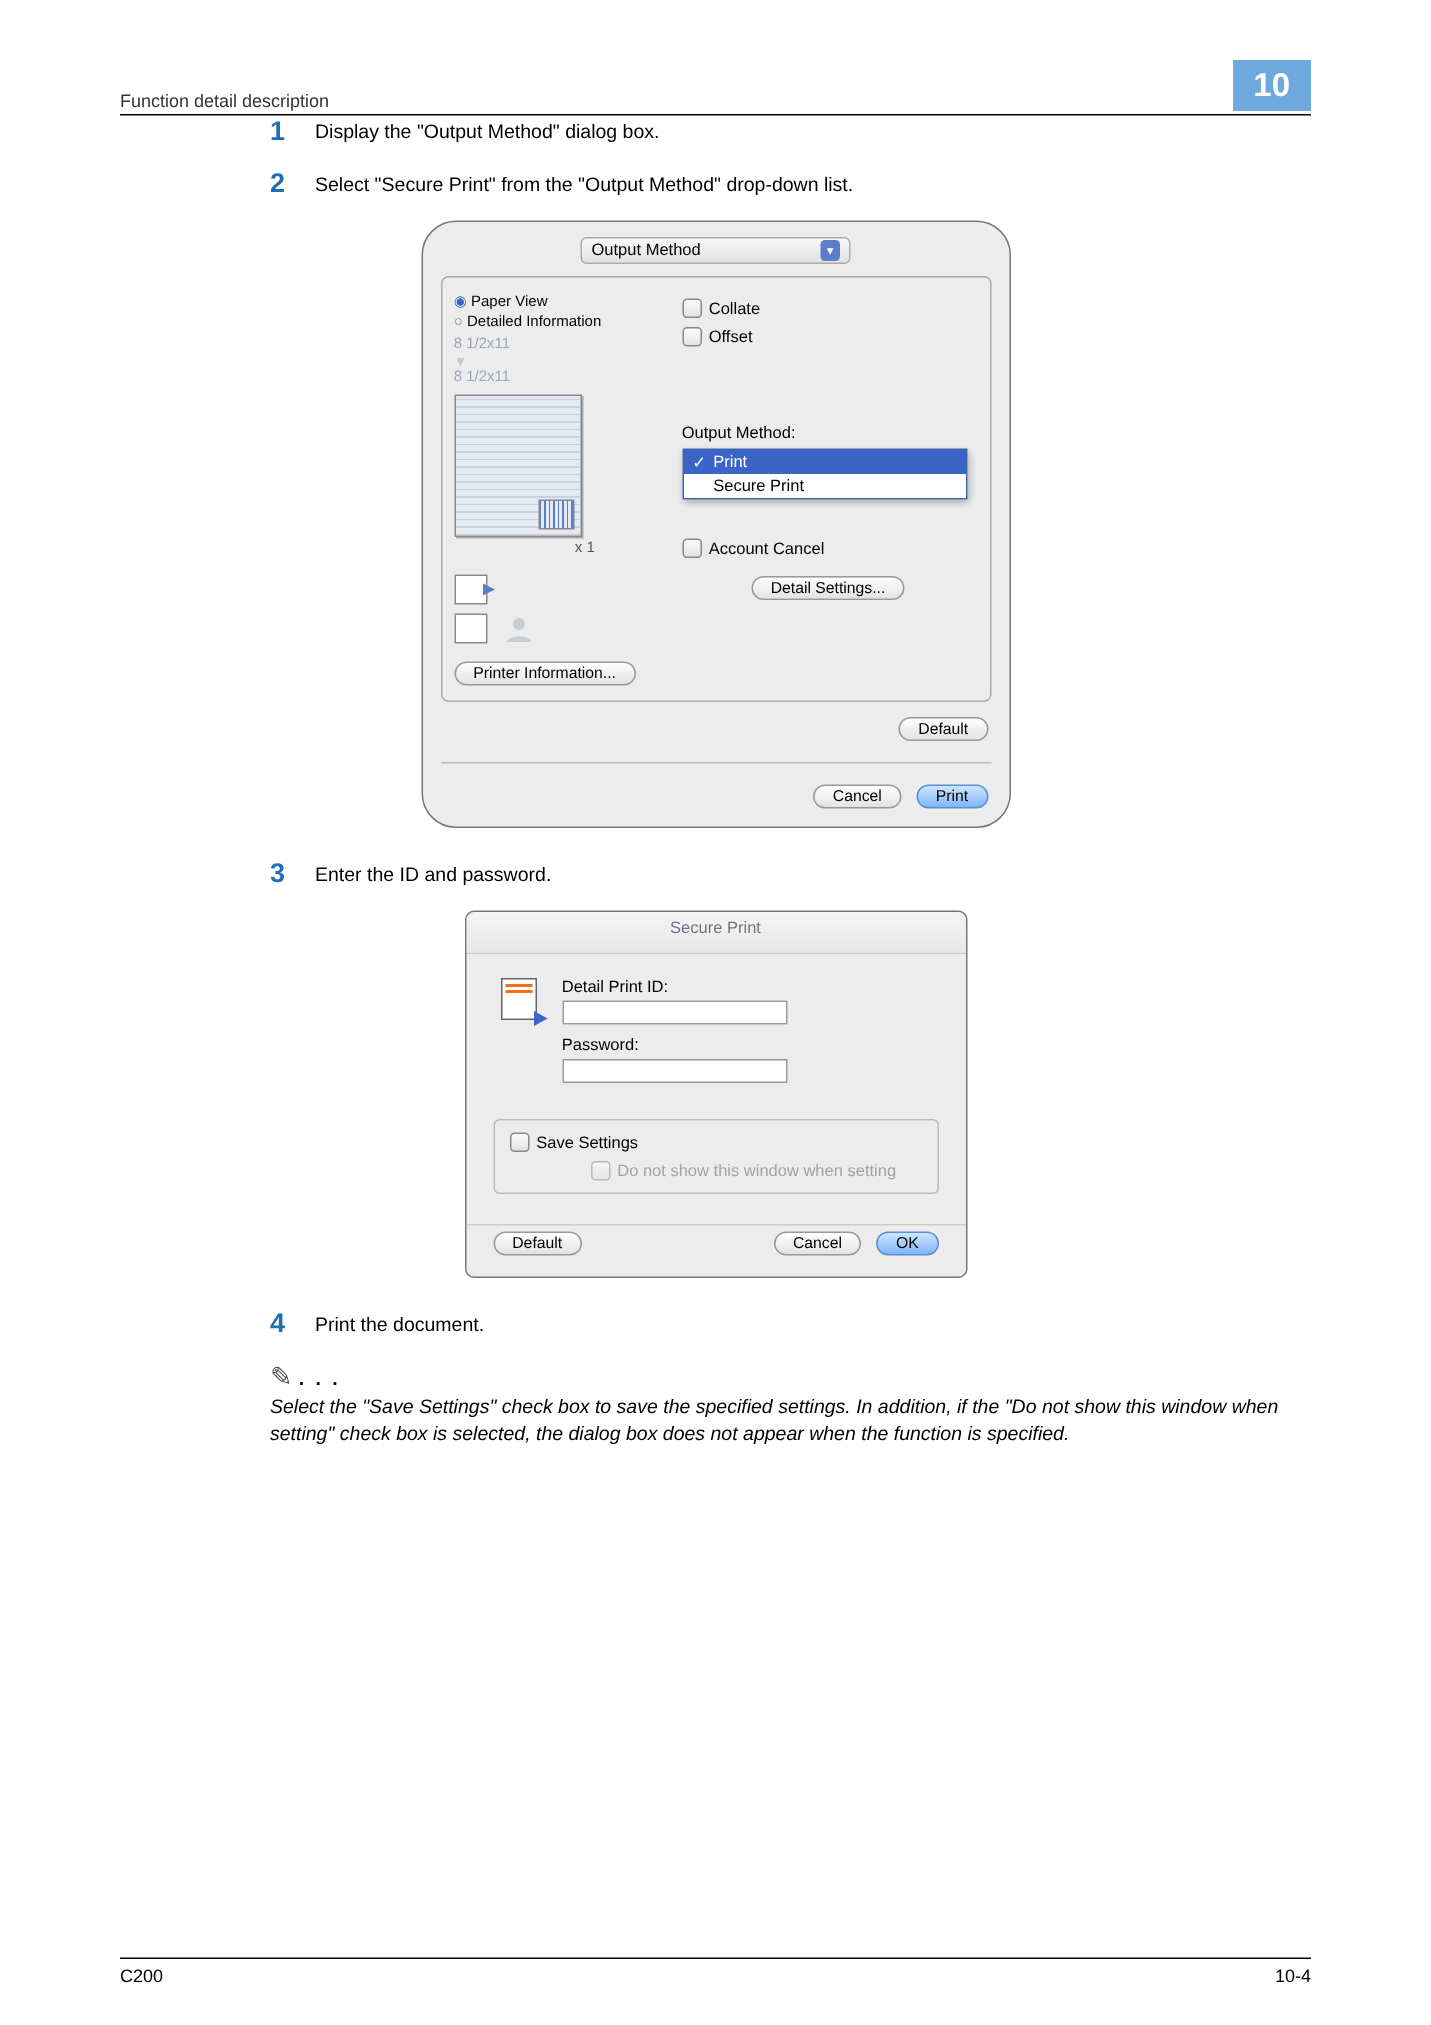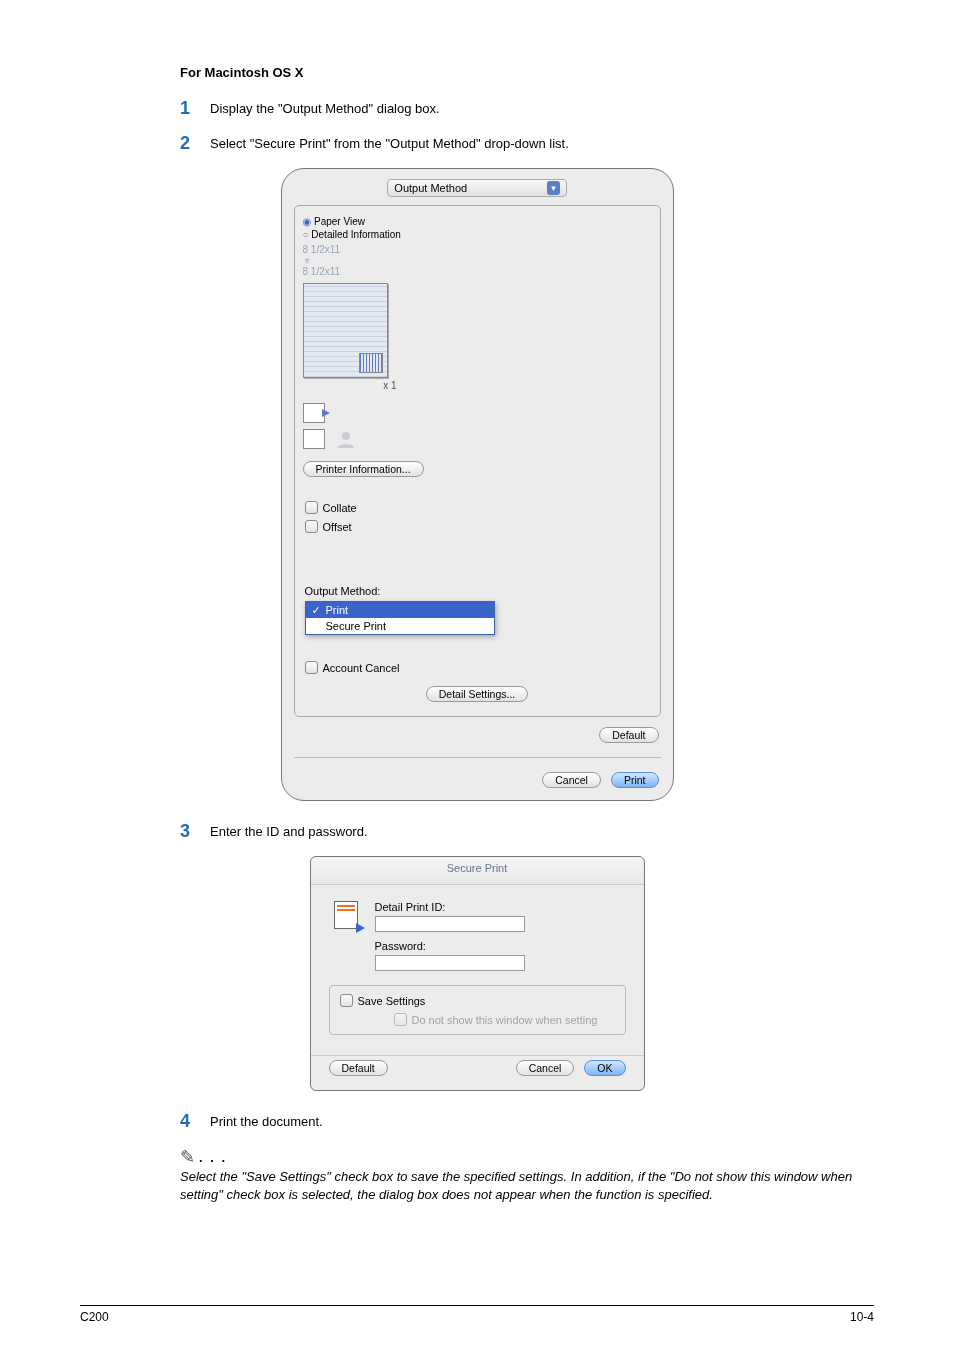--- a/index.html
+++ b/index.html
@@ -85,21 +85,20 @@
     font-size: 9px;
     padding: 2px 4px;
     border-radius: 3px;
   }
   .fieldset {
     border: 1px solid #aaa;
     border-radius: 5px;
     margin: 8px 12px 10px 12px;
     position: relative;
     display: flex;
-    flex-direction: column;
   }
   .left-panel {
     width: 150px;
     padding: 10px 8px;
   }
   .right-panel {
     flex: 1;
     padding: 14px 10px;
   }
   .radio-row {
@@ -271,21 +270,21 @@
     width: 150px;
     height:16px;
     border:1px solid #999;
     background:#fff;
     margin-bottom:8px;
   }
   .inner-box {
     border:1px solid #bbb;
     border-radius:4px;
     padding:8px 10px;
-    margin-top:6px;
+    margin-top:16px;
   }
   .disabled-text { color:#9ea3aa; }
   .dialog2-btns {
     display:flex;
     justify-content:space-between;
     gap:10px;
     padding: 4px 18px 6px 18px;
     border-top:1px solid #ccc;
     margin-top:10px;
   }
@@ -325,22 +324,25 @@
     justify-content:space-between;
     padding-top:4px;
     font-size:12px;
   }
 </style>
 </head>
 <body>
 
 <div class="page">
 
-
-  <div class="subheading">For Macintosh OS X</div>
+  <div class="header">
+    <div class="header-left">Function detail description</div>
+    <div class="header-right">10</div>
+  </div>
+
 
   <div class="step">
     <div class="step-num">1</div>
     <div class="step-text">Display the "Output Method" dialog box.</div>
   </div>
 
   <div class="step">
     <div class="step-num">2</div>
     <div class="step-text">Select "Secure Print" from the "Output Method" drop-down list.</div>
   </div>

